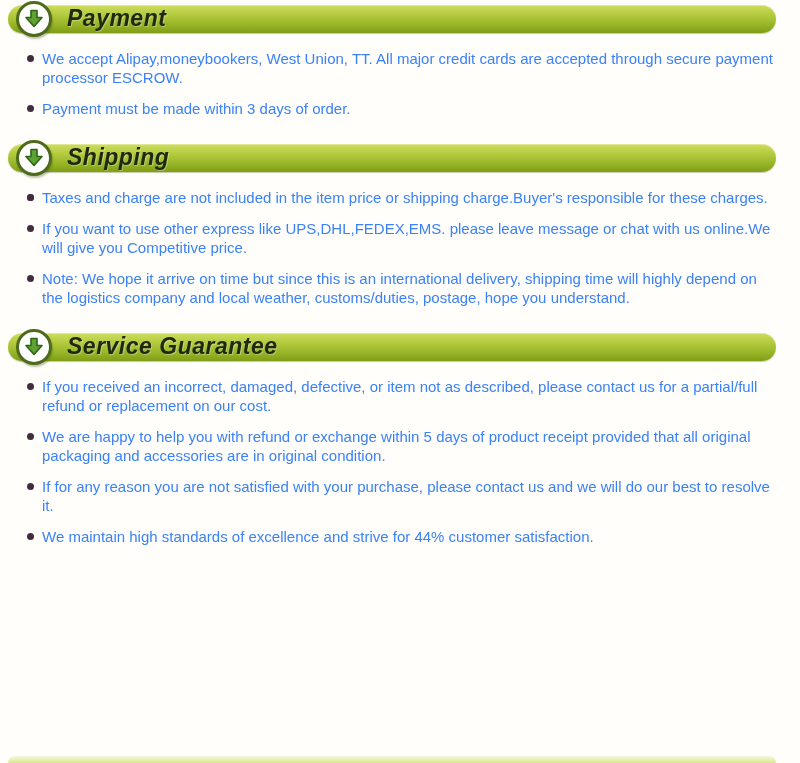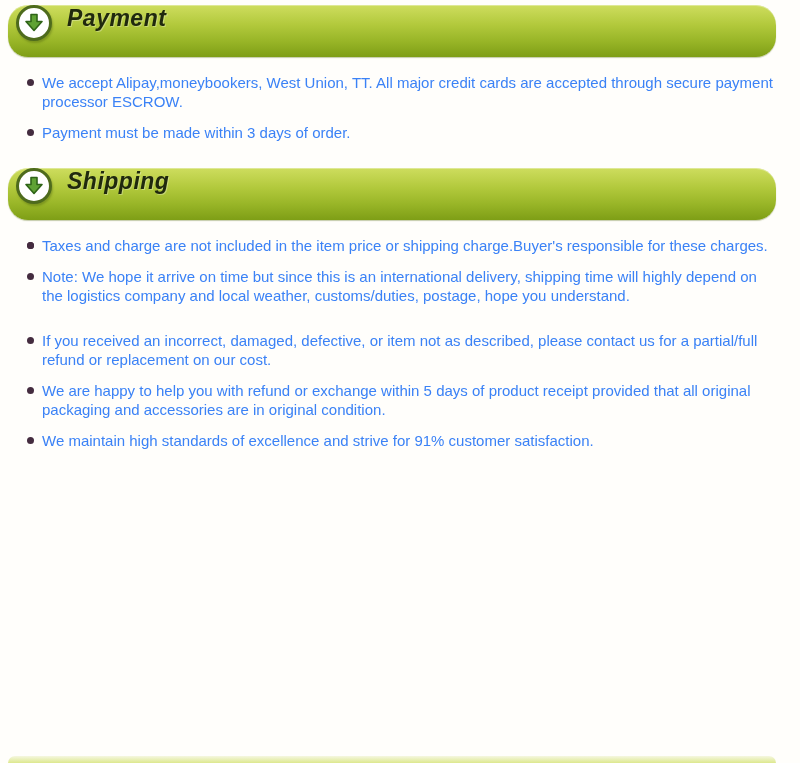--- a/index.html
+++ b/index.html
@@ -12,25 +12,26 @@
     overflow: hidden;
     font-family: "Liberation Sans", sans-serif;
   }
   .page-inner { padding-top: 5px; }
 
   
   .section-bar {
     position: relative;
     margin-left: 8px;
     width: 768px;
-    height: 52px;
+    height: 28px;
     border-radius: 20px;
     background: linear-gradient(to bottom, #cedd5e 0%, #b2c93c 38%, #98b527 70%, #7e9e16 100%);
     box-shadow: inset 0 1px 0 rgba(255,255,255,0.35), 0 1px 1px rgba(90,110,20,0.35);
     display: flex;
+    align-items: center;
     padding-left: 8px;
   }
   .icon-circle {
     width: 36px;
     height: 36px;
     border-radius: 50%;
     background: #ffffff;
     border: 3px solid #4e6b1d;
     display: flex;
     align-items: center;
@@ -111,28 +112,38 @@
         <span class="icon-circle">
           <svg width="24" height="24" viewBox="0 0 24 24" aria-hidden="true">
             <path d="M9 3.5 L15 3.5 L15 10.5 L20 10.5 L12 19.5 L4 10.5 L9 10.5 Z" fill="#5fa234" stroke="#2f6418" stroke-width="1.6" stroke-linejoin="round"></path>
           </svg>
         </span>
         <span class="section-title">Shipping</span>
       </div>
       <ul class="policy-list">
         <li><span class="dot"></span></li>
         <li><span class="dot"></span><span>Taxes and charge are not included in the item price or shipping charge.Buyer's responsible for these charges.</span></li>
+        <li><span class="dot"></span><span>If you want to use other express like UPS,DHL,FEDEX,EMS. please leave message or chat with us online.We will give you Competitive price.</span></li>
         <li><span class="dot"></span><span>Note: We hope it arrive on time but since this is an international delivery, shipping time will highly depend on the logistics company and local weather, customs/duties, postage, hope  you understand.</span></li>
       </ul>
     </div>
 
     <div class="section">
+      <div class="section-bar">
+        <span class="icon-circle">
+          <svg width="24" height="24" viewBox="0 0 24 24" aria-hidden="true">
+            <path d="M9 3.5 L15 3.5 L15 10.5 L20 10.5 L12 19.5 L4 10.5 L9 10.5 Z" fill="#5fa234" stroke="#2f6418" stroke-width="1.6" stroke-linejoin="round"></path>
+          </svg>
+        </span>
+        <span class="section-title">Service Guarantee</span>
+      </div>
       <ul class="policy-list">
         <li><span class="dot"></span><span>If you received an incorrect, damaged, defective, or item not as described, please contact us for a partial/full refund or replacement on our cost.</span></li>
         <li><span class="dot"></span><span>We are happy to help you with refund or exchange within 5 days of product receipt provided that all original packaging and accessories are in original condition.</span></li>
-        <li><span class="dot"></span><span>We maintain high standards of excellence and strive for 91% customer satisfaction.</span></li>
+        <li><span class="dot"></span><span>If for any reason you are not satisfied with your purchase, please contact us and we will do our best to resolve it.</span></li>
+        <li><span class="dot"></span><span>We maintain high standards of excellence and strive for 44% customer satisfaction.</span></li>
       </ul>
     </div>
 
   </div>
 
   <div class="bottom-strip"></div>
 </div>
 
 </body></html>

